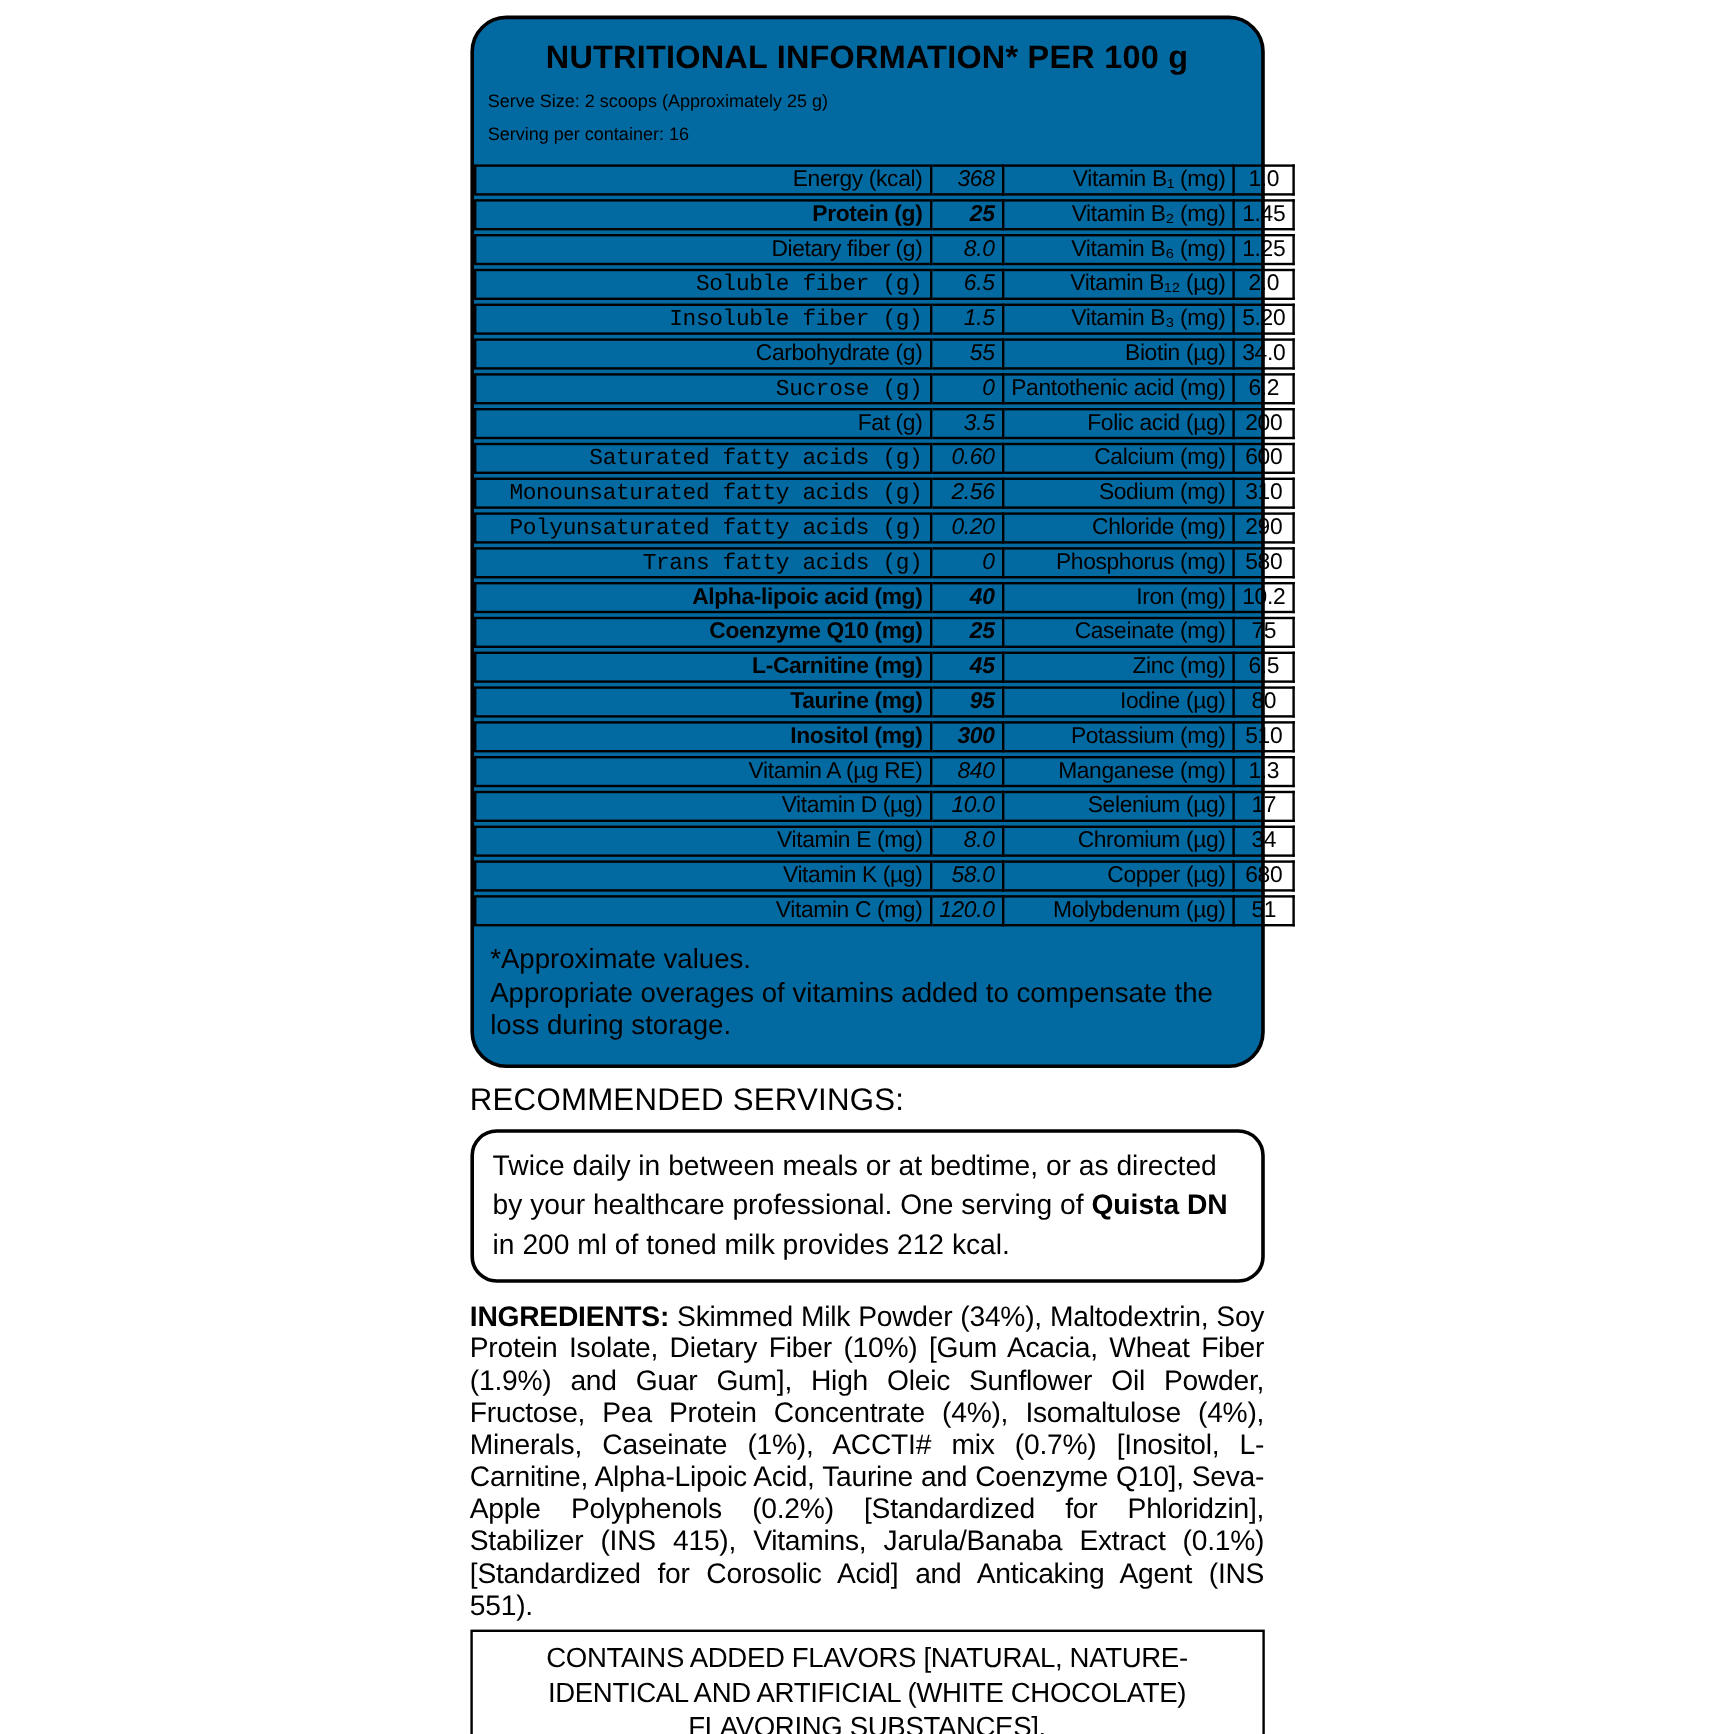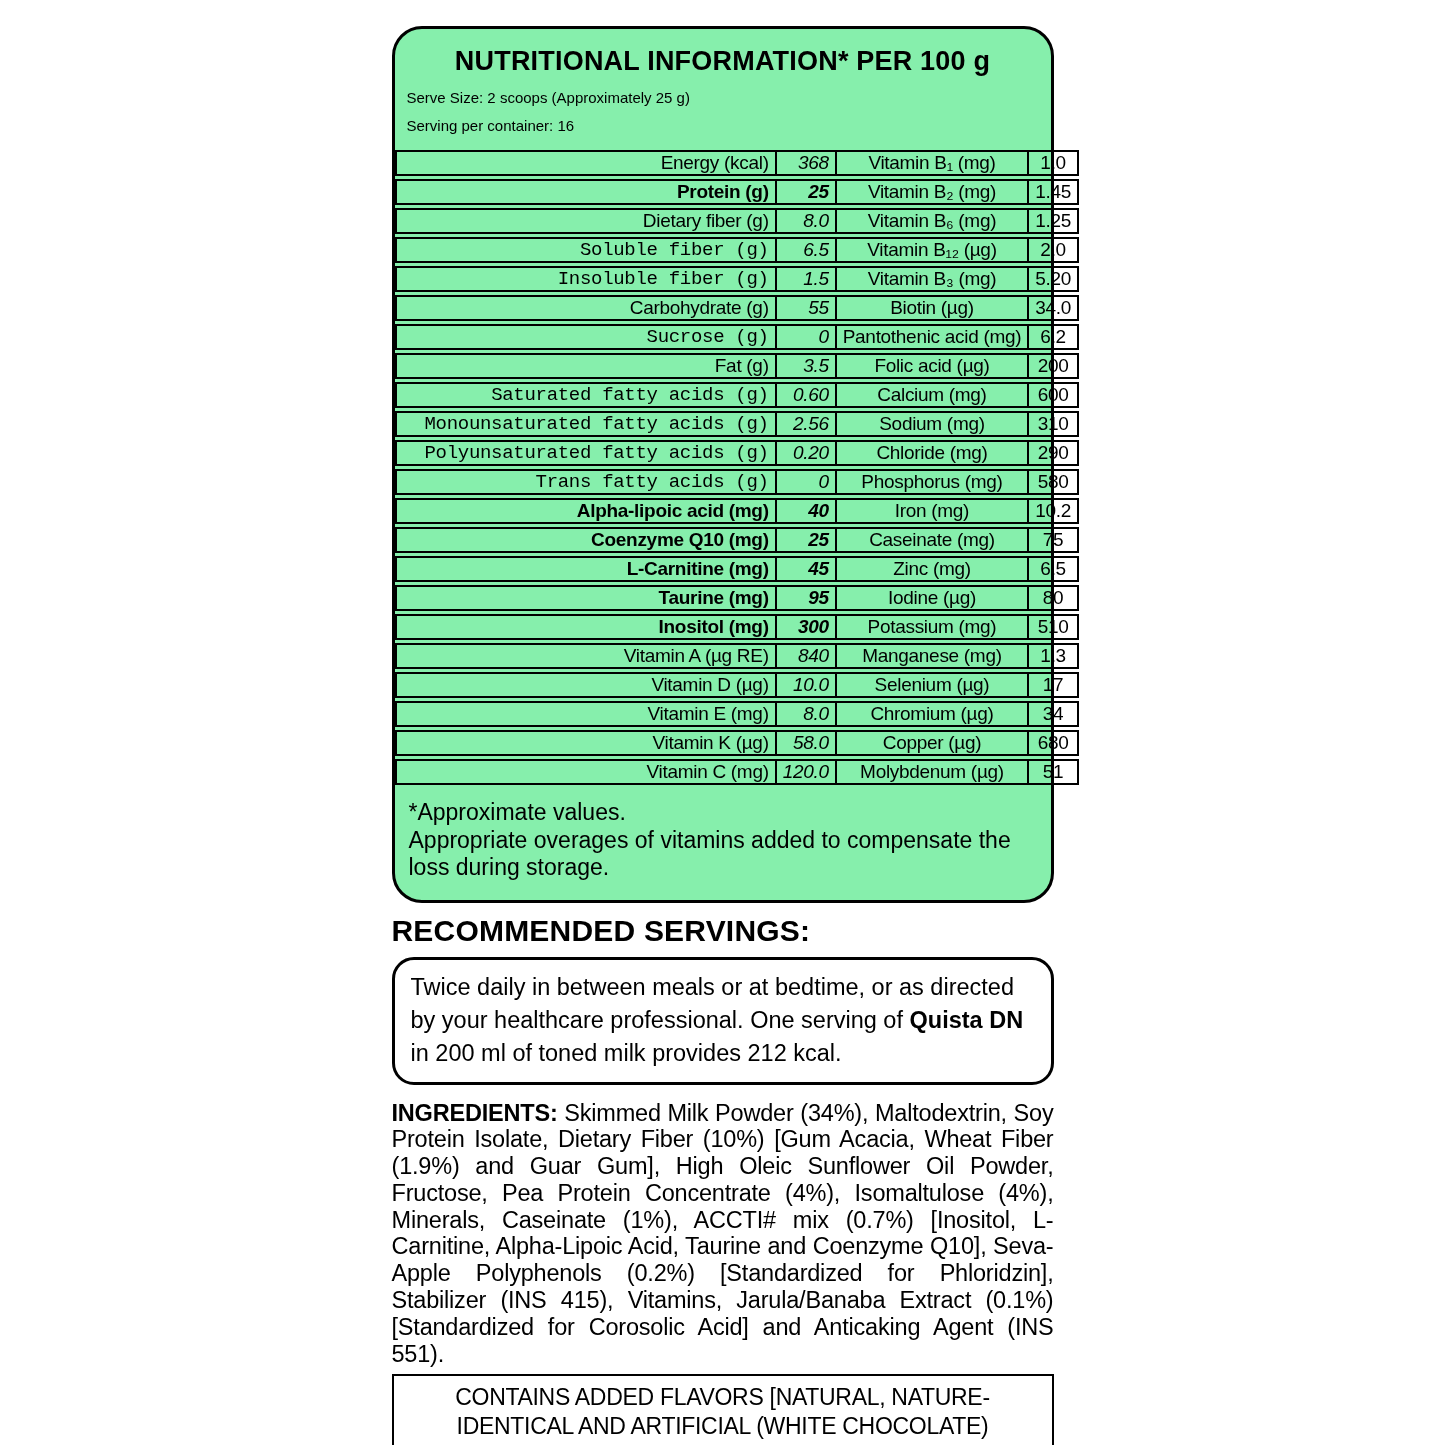--- a/index.html
+++ b/index.html
@@ -14,22 +14,21 @@
     width: 662px;
     margin: 0 auto;
     padding-top: 13px;
   }
 
   
   .panel {
     border: 3px solid #000;
     border-radius: 30px;
     padding-bottom: 4px;
-    background: #86efac;
-    margin-top: 13px;
+    background: #0369a1;
   }
   .panel-title {
     text-align: center;
     font-weight: bold;
     font-size: 27px;
     letter-spacing: 0.2px;
     padding: 17px 8px 7px;
   }
   .serve-line {
     font-size: 15px;
@@ -51,37 +50,37 @@
     height: 26px;
     padding: 0 6px;
     letter-spacing: -0.3px;
     white-space: nowrap;
     overflow: hidden;
   }
   table.nutri tr td:first-child { border-left: 2px solid #000; }
   td.lab  { text-align: right; padding-left: 10px; }
   td.lab.i { padding-left: 28px; font-family: Liberation Mono, monospace; }
   td.val-l { text-align: right; padding-right: 10px; font-style: italic; }
-  td.lab2 { text-align: center; padding-left: 10px; }
+  td.lab2 { text-align: right; padding-left: 10px; }
   td.val-r { text-align: center; }
   .b { font-weight: bold; }
   col.c2 { width: 70px; }
   col.c3 { width: 214px; }
   col.c4 { width: 74px; }
 
   .footnote {
     font-size: 23px;
     line-height: 27.5px;
     padding: 11px 14px 14px;
   }
 
   
   .rec-heading {
-    font-size: 30px;
-    font-weight: bold;
+    font-size: 26px;
+    font-weight: normal;
     letter-spacing: 0.2px;
     margin: 11px 0 9px;
   }
   .rec-box {
     border: 3px solid #000;
     border-radius: 22px;
     padding: 11px 16px 12px;
     font-size: 23.5px;
     line-height: 33px;
     background: #fff;

